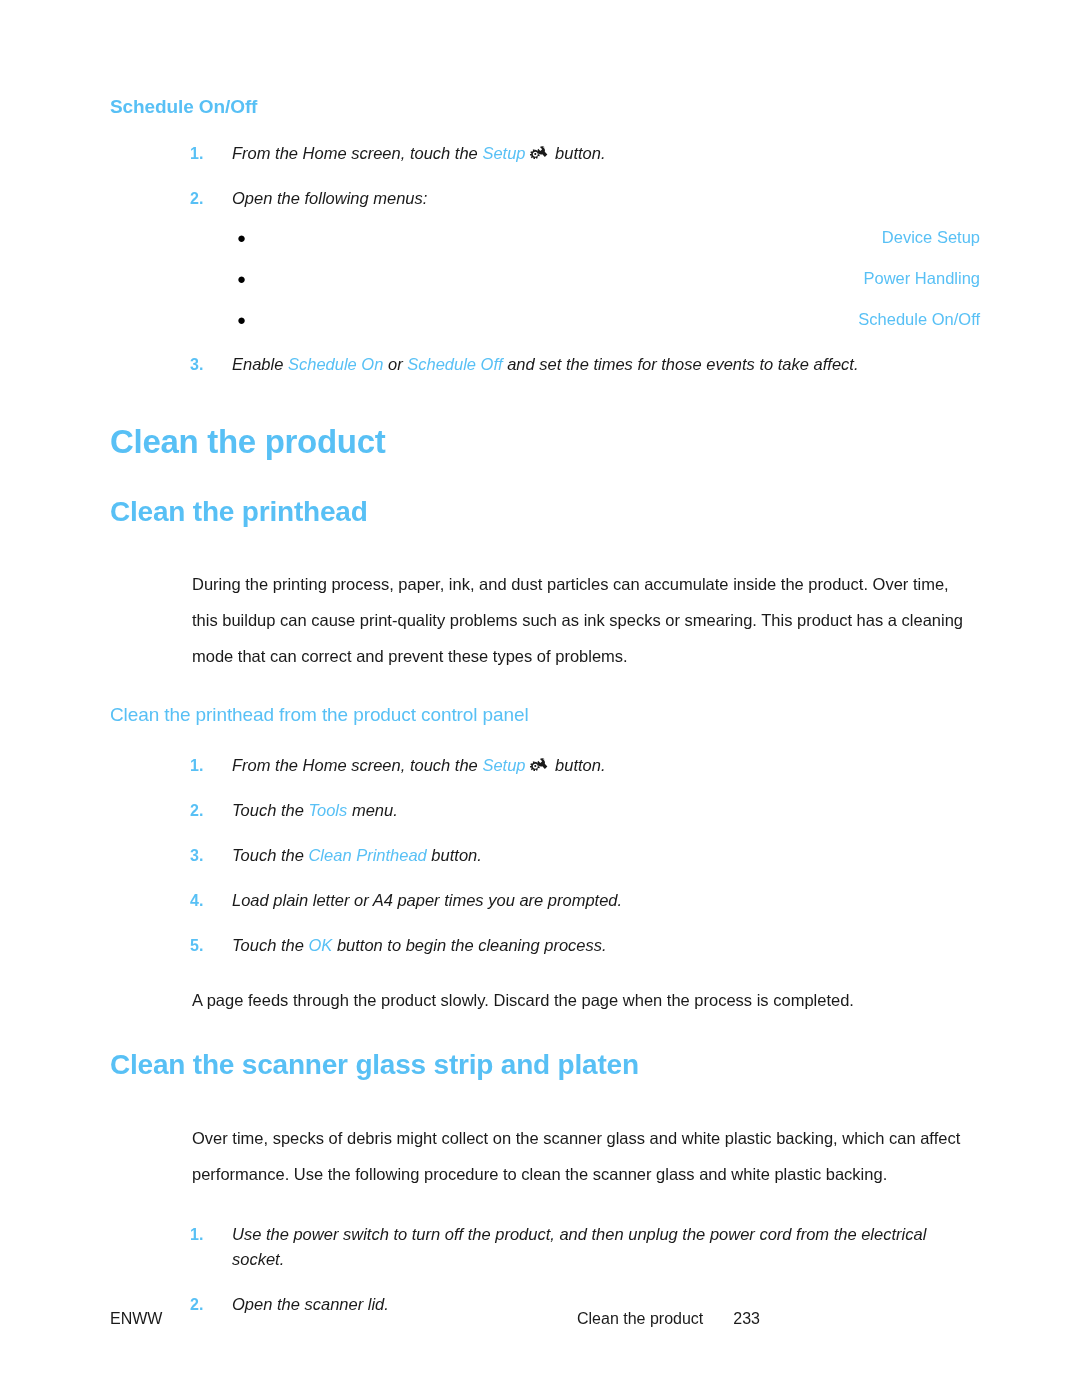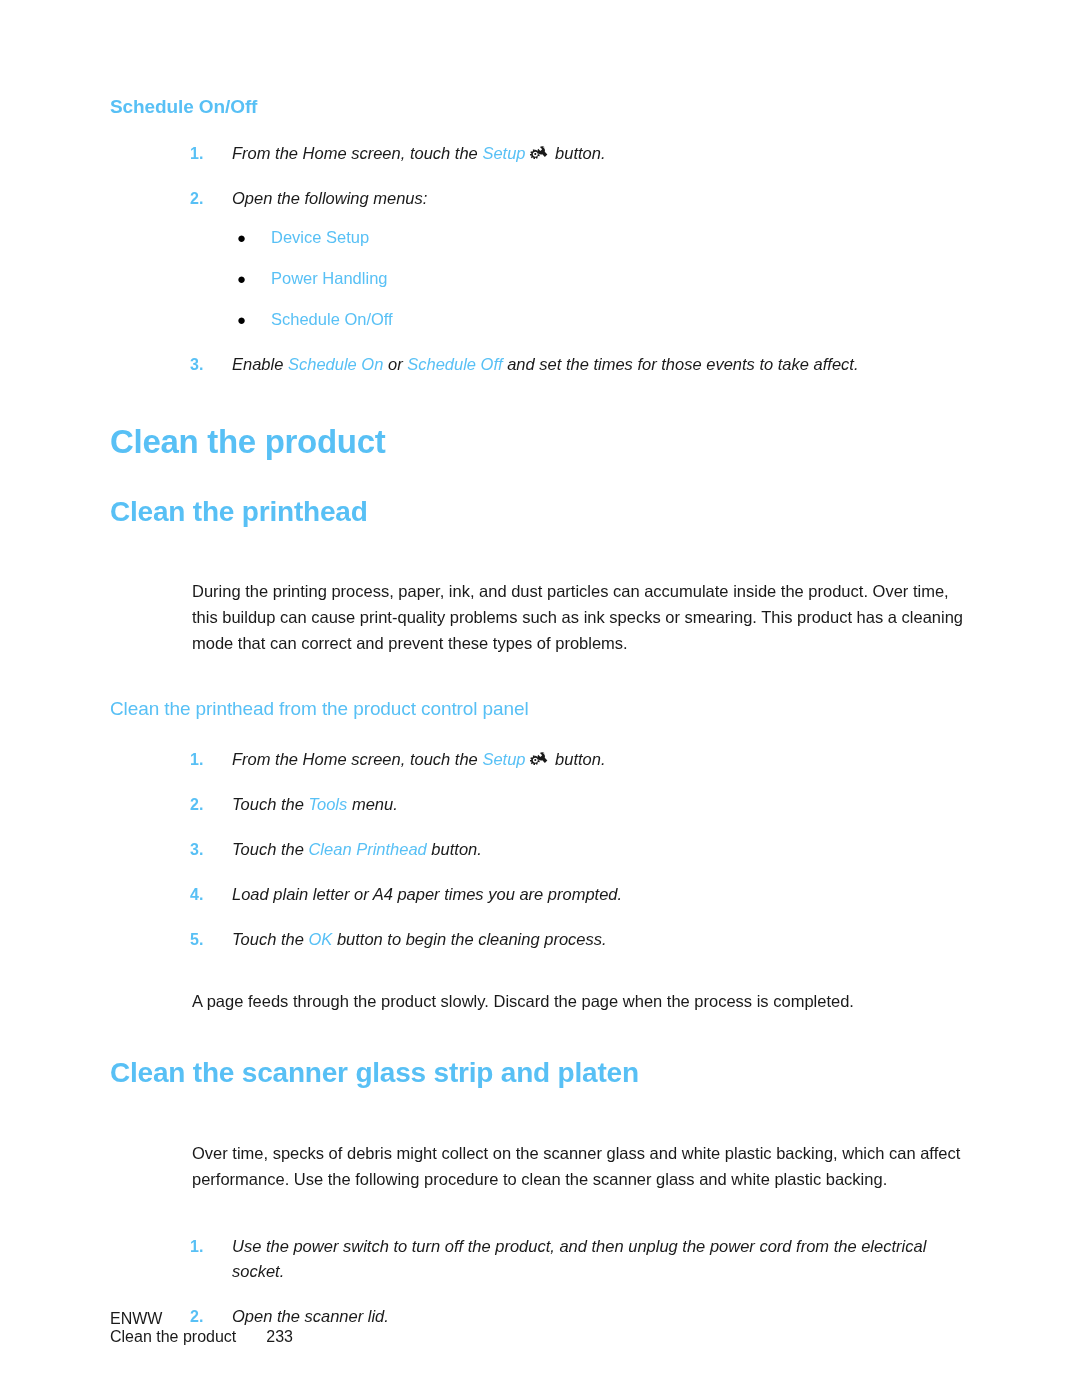--- a/index.html
+++ b/index.html
@@ -63,23 +63,23 @@
     font-size: 19px;
     font-weight: normal;
     line-height: 1.2;
     margin: 0;
     letter-spacing: -0.1px;
   }
 
   
   .para {
     font-size: 16.5px;
-    line-height: 26px;
+    line-height: 36px;
     color: #1a1a1a;
-    margin: 16px;
+    margin: 4px;
   }
   .indent {
     margin-left: 82px;
   }
 
   
   .olist { margin: 0; padding: 0; list-style: none; }
   .olist .row {
     display: flex;
     margin: 0 0 20px 0;
@@ -116,20 +116,21 @@
     line-height: 25px;
     font-size: 15px;
     color: #000;
     text-align: left;
   }
   .blist .txt {
     font-size: 16.5px;
     line-height: 25px;
     color: #58C0F5;
     flex: 1 1 auto;
+    text-align: right;
   }
 
   
   .ui { color: #58C0F5; }
 
   
   .setup-icon {
     display: inline-block;
     width: 20px;
     height: 18px;
@@ -149,21 +150,20 @@
   .footer {
     position: absolute;
     left: 110px;
     right: 100px;
     top: 1310px;
     display: flex;
     justify-content: space-between;
     align-items: baseline;
     font-size: 16px;
     color: #1a1a1a;
-    flex-direction: column;
   }
   .footer-right {
     display: flex;
     gap: 30px;
     align-items: baseline;
   }
 </style>
 </head>
 <body>
 

